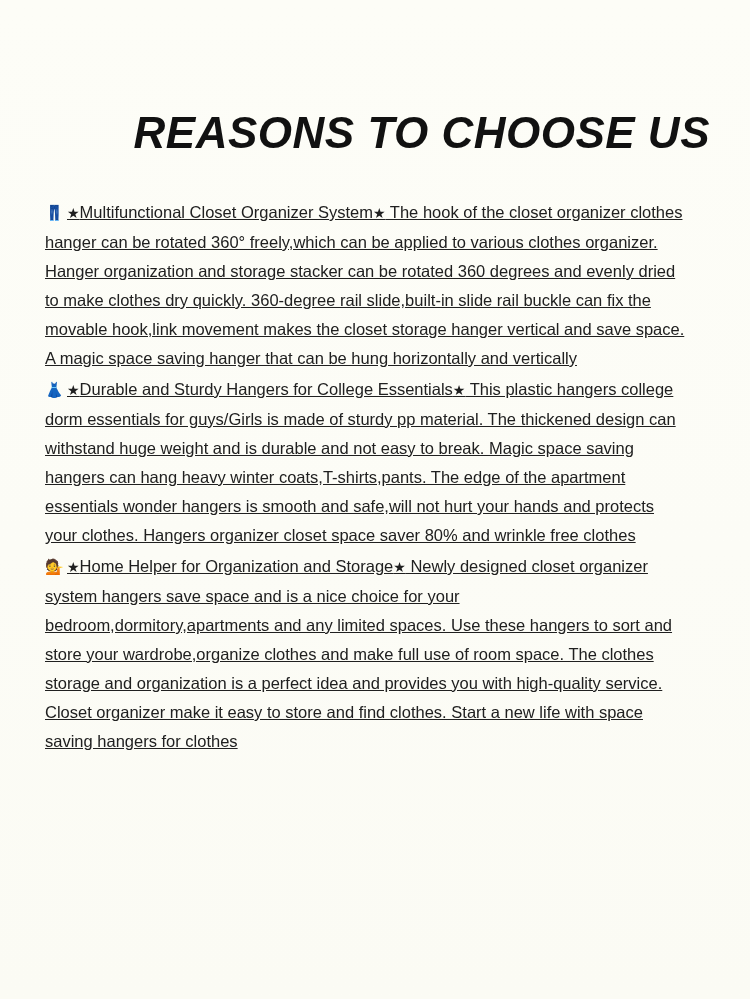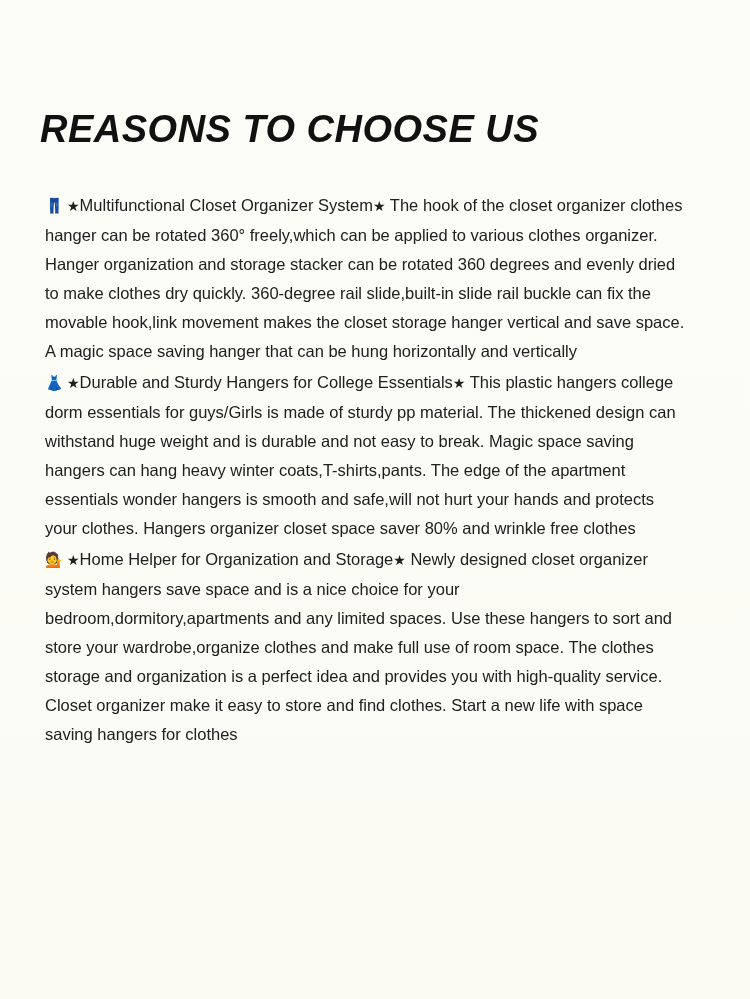--- a/index.html
+++ b/index.html
@@ -18,39 +18,40 @@
     position: relative;
     width: 750px;
     height: 999px;
     background: linear-gradient(180deg, #fdfdf7 0%, #fcfcf6 55%, #fbfbf4 100%);
     box-sizing: border-box;
     padding: 0 40px;
   }
   .title {
     margin: 0;
     padding-top: 108px;
-    text-align: left;
+    text-align: right;
     font-family: "Liberation Sans", sans-serif;
     font-style: italic;
     font-weight: bold;
-    font-size: 38px;
+    font-size: 44px;
     letter-spacing: 0.5px;
     color: #111111;
   }
   .content {
     margin-top: 40px;
     padding: 0 5px 0 5px;
   }
   .para {
     font-size: 16.5px;
     line-height: 29px;
     color: #202020;
     margin: 0 17px 2px 0;
     text-align: left;
     word-spacing: 0px;
+    text-decoration: underline;
   }
   .emoji {
     display: inline-block;
     width: 18px;
     text-align: left;
     margin-right: 4px;
     font-family: "DejaVu Sans", sans-serif;
     font-size: 15px;
     vertical-align: baseline;
   }

